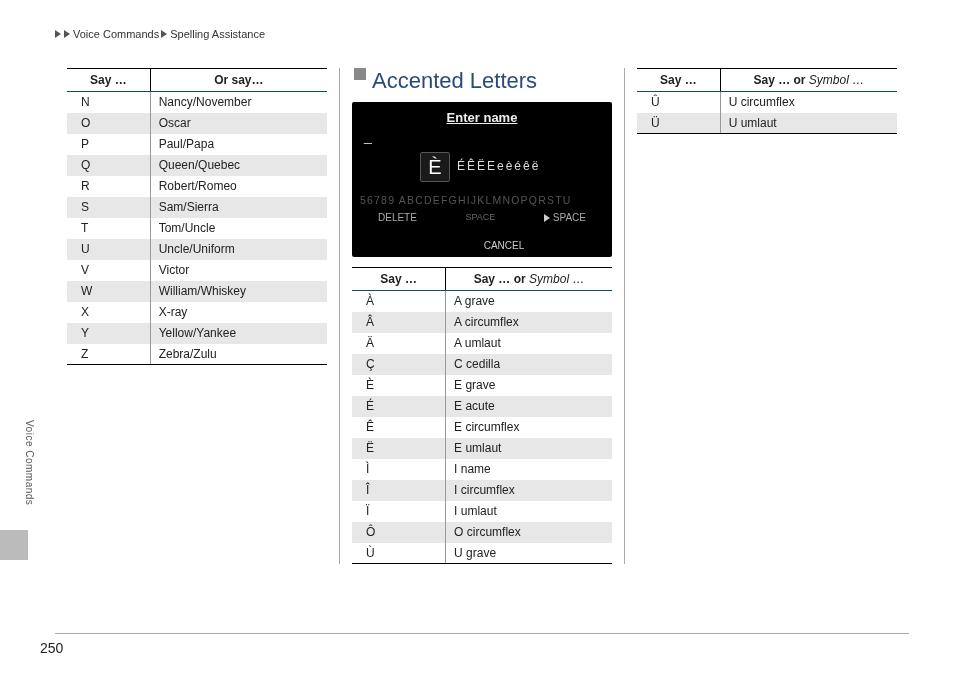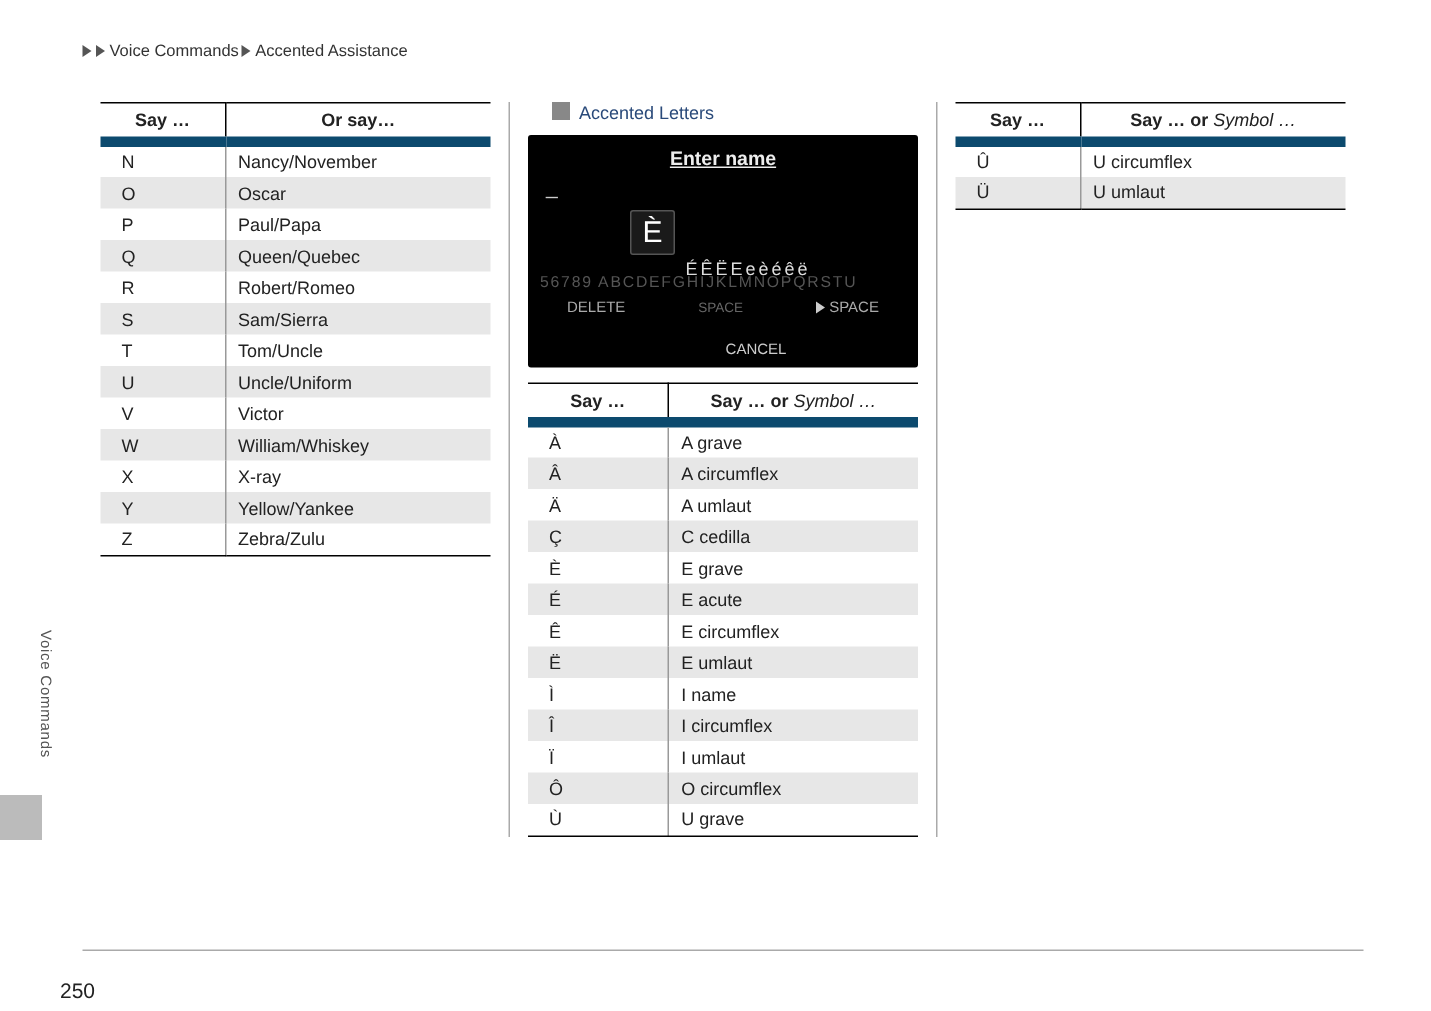--- a/index.html
+++ b/index.html
@@ -52,21 +52,21 @@
   table {
     width: 100%;
     border-collapse: collapse;
     font-size: 12px;
   }
   thead th {
     text-align: center;
     font-weight: bold;
     padding: 4px 6px;
     border-top: 1px solid #000;
-    border-bottom: 7px solid #0c4a6e;
+    border-bottom: 1px solid #0c4a6e;
   }
   thead th:first-child {
     border-right: 1px solid #000;
   }
   tbody td {
     padding: 3px 8px;
     vertical-align: middle;
     height: 21px;
   }
   tbody td:first-child {
@@ -74,24 +74,24 @@
     text-align: left;
     padding-left: 14px;
   }
   tbody tr:last-child td {
     border-bottom: 1px solid #000;
   }
   tbody tr.shade td {
     background: #e7e7e7;
   }
   .section-title {
-    font-size: 12px;
+    font-size: 22px;
     color: #2a4a7a;
     font-weight: normal;
-    margin: 0 0 8px 16px;
+    margin: 0 0 8px 2px;
     display: flex;
     align-items: flex-start;
     gap: 6px;
   }
   .sq {
     display: inline-block;
     width: 12px; height: 12px;
     background: #888;
   }
   .screenshot {
@@ -130,21 +130,20 @@
     text-align: center;
     line-height: 28px;
     border-radius: 2px;
   }
   .screenshot .e-row {
     position: absolute;
     top: 57px; left: 105px;
     color: #ddd;
     font-size: 12px;
     letter-spacing: 2px;
-    margin-top: 25px;
   }
   .screenshot .alpha {
     position: absolute;
     top: 92px; left: 8px;
     color: #555;
     font-size: 10.5px;
     letter-spacing: 1.2px;
     white-space: nowrap;
   }
   .screenshot .opts {
@@ -192,21 +191,21 @@
     position: absolute;
     left: 0;
     top: 530px;
     width: 28px;
     height: 30px;
     background: #bbb;
   }
   .pagenum {
     position: absolute;
     left: 40px;
-    bottom: 6px;
+    bottom: 18px;
     font-size: 14px;
     color: #222;
   }
   .hr-bottom {
     position: absolute;
     left: 55px;
     right: 45px;
     bottom: 40px;
     border-top: 1px solid #aaa;
   }
@@ -214,21 +213,21 @@
 </head>
 <body>
 
 <div class="page">
 
   <div class="breadcrumb">
     <span class="tri"></span>
     <span class="tri"></span>
     <span>Voice Commands</span>
     <span class="tri"></span>
-    <span>Accented Assistance</span>
+    <span>Spelling Assistance</span>
   </div>
 
   <div class="columns">
 
     <div class="col">
       <table>
         <colgroup>
             <col style="width:32%">
             <col>
           </colgroup>

